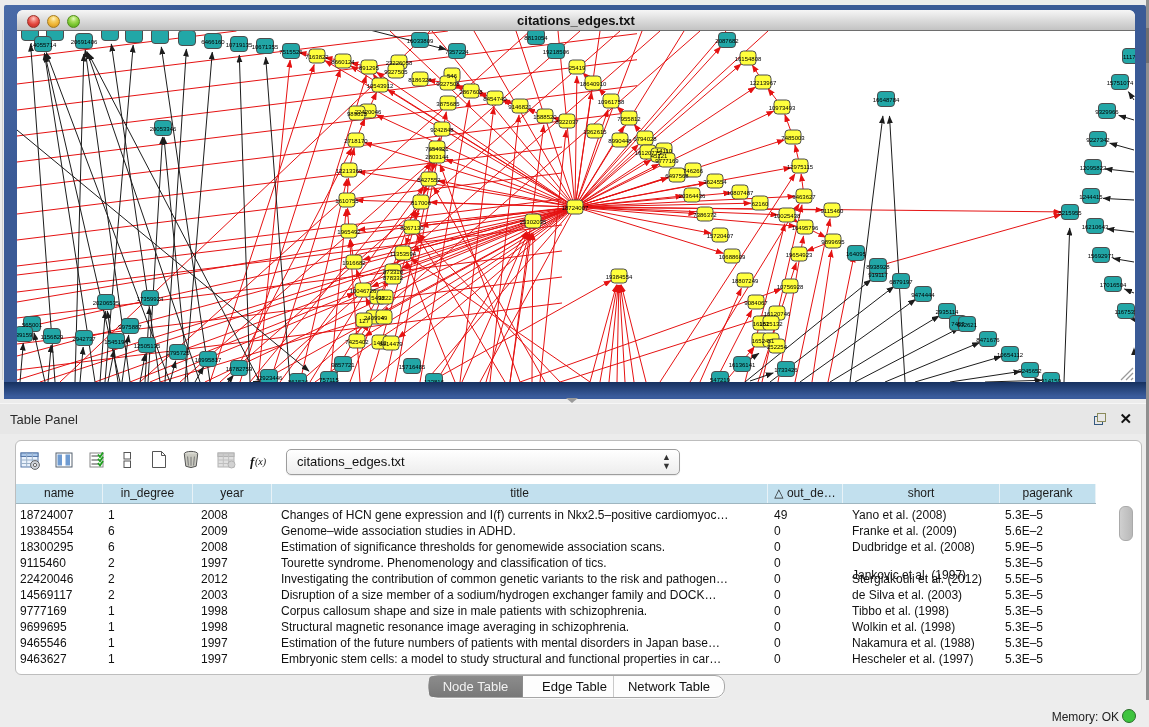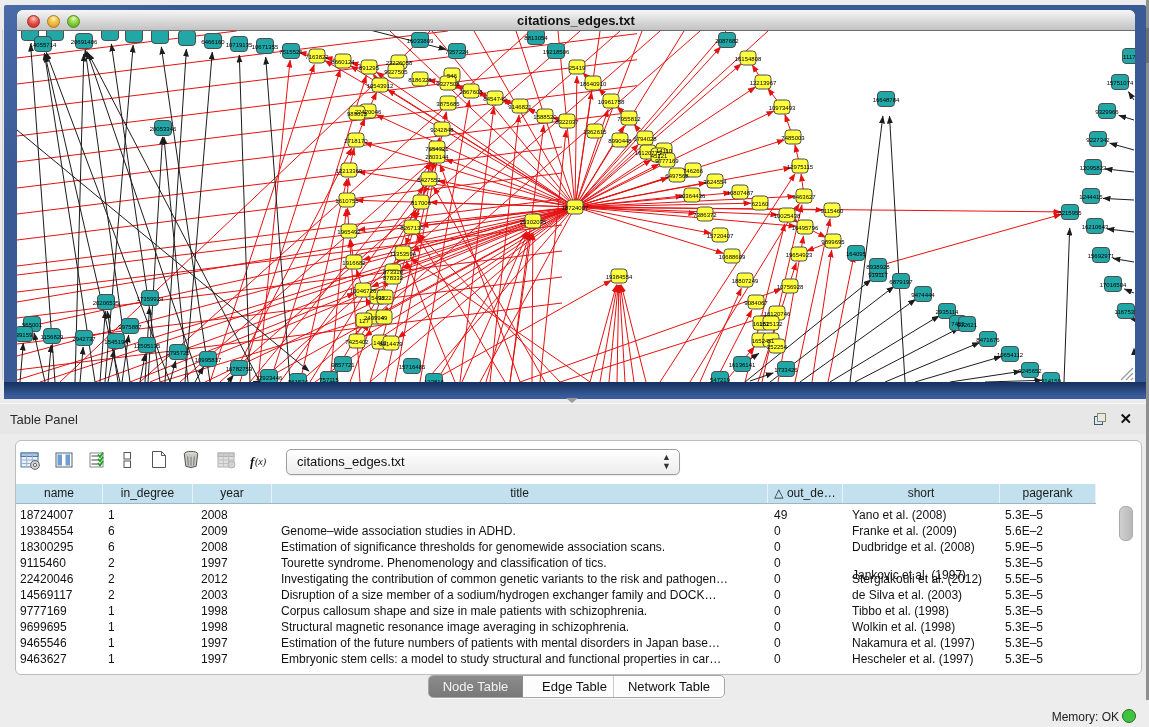--- a/index.html
+++ b/index.html
@@ -37,21 +37,21 @@
   #combo .tx{position:absolute;left:10px;top:4px;font-size:13px;color:#111}
   #combo .arr{position:absolute;right:8px;top:3px;font-size:9px;color:#333;line-height:9px;text-align:center}
   
   #tbl{left:16px;top:484px;width:1108px;height:184px;overflow:hidden;font-size:12px;color:#111}
   .hrow{position:absolute;left:0;top:0;height:19px;background:#c2e0ee;border-bottom:1px solid #9fb6c0}
   .hcell{position:absolute;top:0;height:19px;line-height:19px;text-align:center;background:#c2e0ee;border-right:1px solid #e8f2f7;box-sizing:border-box;font-size:12px;color:#1a1a1a}
   .cell{position:absolute;height:16px;line-height:16px;white-space:nowrap;overflow:hidden}
   
   #vsb{left:1119px;top:506px;width:12px;height:33px;border:1px solid #aaa;border-radius:6px;background:linear-gradient(90deg,#cfcfcf,#b9b9b9)}
   
-  #tabs{left:428px;top:675px;width:295px;height:21px;border:1px solid #a6a6a6;border-radius:5px;background:#fdfdfd;box-shadow:0 1px 0 rgba(255,255,255,.7)}
+  #tabs{left:428px;top:675px;width:295px;height:21px;border:1px solid #a6a6a6;border-radius:10px;background:#fdfdfd;box-shadow:0 1px 0 rgba(255,255,255,.7)}
   #tabs .seg{position:absolute;top:0;height:21px;line-height:21px;text-align:center;font-size:13px;color:#111}
   #seg1{left:0;width:93px;background:linear-gradient(#8c8c8c,#787878);color:#f2f2f2 !important;border-radius:4px 0 0 4px;border-right:1px solid #8b8b8b}
   #seg2{left:94px;width:103px}
   #seg3{left:184px;width:110px;border-left:1px solid #c9c9c9}
   
   #status{left:0;top:700px;width:1149px;height:27px;background:#ededed}
   #mem{position:absolute;right:30px;top:10px;font-size:12px;color:#222}
   #memdot{position:absolute;right:13px;top:9px;width:12px;height:12px;border-radius:50%;background:#3ec43e;border:1px solid #2a6d2a}
 </style>
 </head>
@@ -708,20 +708,21 @@
 <div class="hcell" style="left:0px;width:87px">name</div>
 <div class="hcell" style="left:87px;width:90px">in_degree</div>
 <div class="hcell" style="left:177px;width:79px">year</div>
 <div class="hcell" style="left:256px;width:496px">title</div>
 <div class="hcell" style="left:752px;width:75px">△ out_de…</div>
 <div class="hcell" style="left:827px;width:157px">short</div>
 <div class="hcell" style="left:984px;width:96px">pagerank</div>
 <div class="cell" style="left:4px;top:23px;width:83px">18724007</div>
 <div class="cell" style="left:92px;top:23px;width:85px">1</div>
 <div class="cell" style="left:185px;top:23px;width:71px">2008</div>
+<div class="cell" style="left:265px;top:23px;width:487px">Changes of HCN gene expression and I(f) currents in Nkx2.5–positive cardiomyoc…</div>
 <div class="cell" style="left:758px;top:23px;width:69px">49</div>
 <div class="cell" style="left:836px;top:23px;width:148px">Yano et al. (2008)</div>
 <div class="cell" style="left:989px;top:23px;width:91px">5.3E–5</div>
 <div class="cell" style="left:4px;top:39px;width:83px">19384554</div>
 <div class="cell" style="left:92px;top:39px;width:85px">6</div>
 <div class="cell" style="left:185px;top:39px;width:71px">2009</div>
 <div class="cell" style="left:265px;top:39px;width:487px">Genome–wide association studies in ADHD.</div>
 <div class="cell" style="left:758px;top:39px;width:69px">0</div>
 <div class="cell" style="left:836px;top:39px;width:148px">Franke et al. (2009)</div>
 <div class="cell" style="left:989px;top:39px;width:91px">5.6E–2</div>
@@ -765,21 +766,21 @@
 <div class="cell" style="left:185px;top:135px;width:71px">1998</div>
 <div class="cell" style="left:265px;top:135px;width:487px">Structural magnetic resonance image averaging in schizophrenia.</div>
 <div class="cell" style="left:758px;top:135px;width:69px">0</div>
 <div class="cell" style="left:836px;top:135px;width:148px">Wolkin et al. (1998)</div>
 <div class="cell" style="left:989px;top:135px;width:91px">5.3E–5</div>
 <div class="cell" style="left:4px;top:151px;width:83px">9465546</div>
 <div class="cell" style="left:92px;top:151px;width:85px">1</div>
 <div class="cell" style="left:185px;top:151px;width:71px">1997</div>
 <div class="cell" style="left:265px;top:151px;width:487px">Estimation of the future numbers of patients with mental disorders in Japan base…</div>
 <div class="cell" style="left:758px;top:151px;width:69px">0</div>
-<div class="cell" style="left:836px;top:151px;width:148px">Nakamura et al. (1997)</div>
+<div class="cell" style="left:836px;top:151px;width:148px">Nakamura et al. (1988)</div>
 <div class="cell" style="left:989px;top:151px;width:91px">5.3E–5</div>
 <div class="cell" style="left:4px;top:167px;width:83px">9463627</div>
 <div class="cell" style="left:92px;top:167px;width:85px">1</div>
 <div class="cell" style="left:185px;top:167px;width:71px">1997</div>
 <div class="cell" style="left:265px;top:167px;width:487px">Embryonic stem cells: a model to study structural and functional properties in car…</div>
 <div class="cell" style="left:758px;top:167px;width:69px">0</div>
 <div class="cell" style="left:836px;top:167px;width:148px">Hescheler et al. (1997)</div>
 <div class="cell" style="left:989px;top:167px;width:91px">5.3E–5</div>
   </div>
   <div class="abs" id="vsb"></div>

